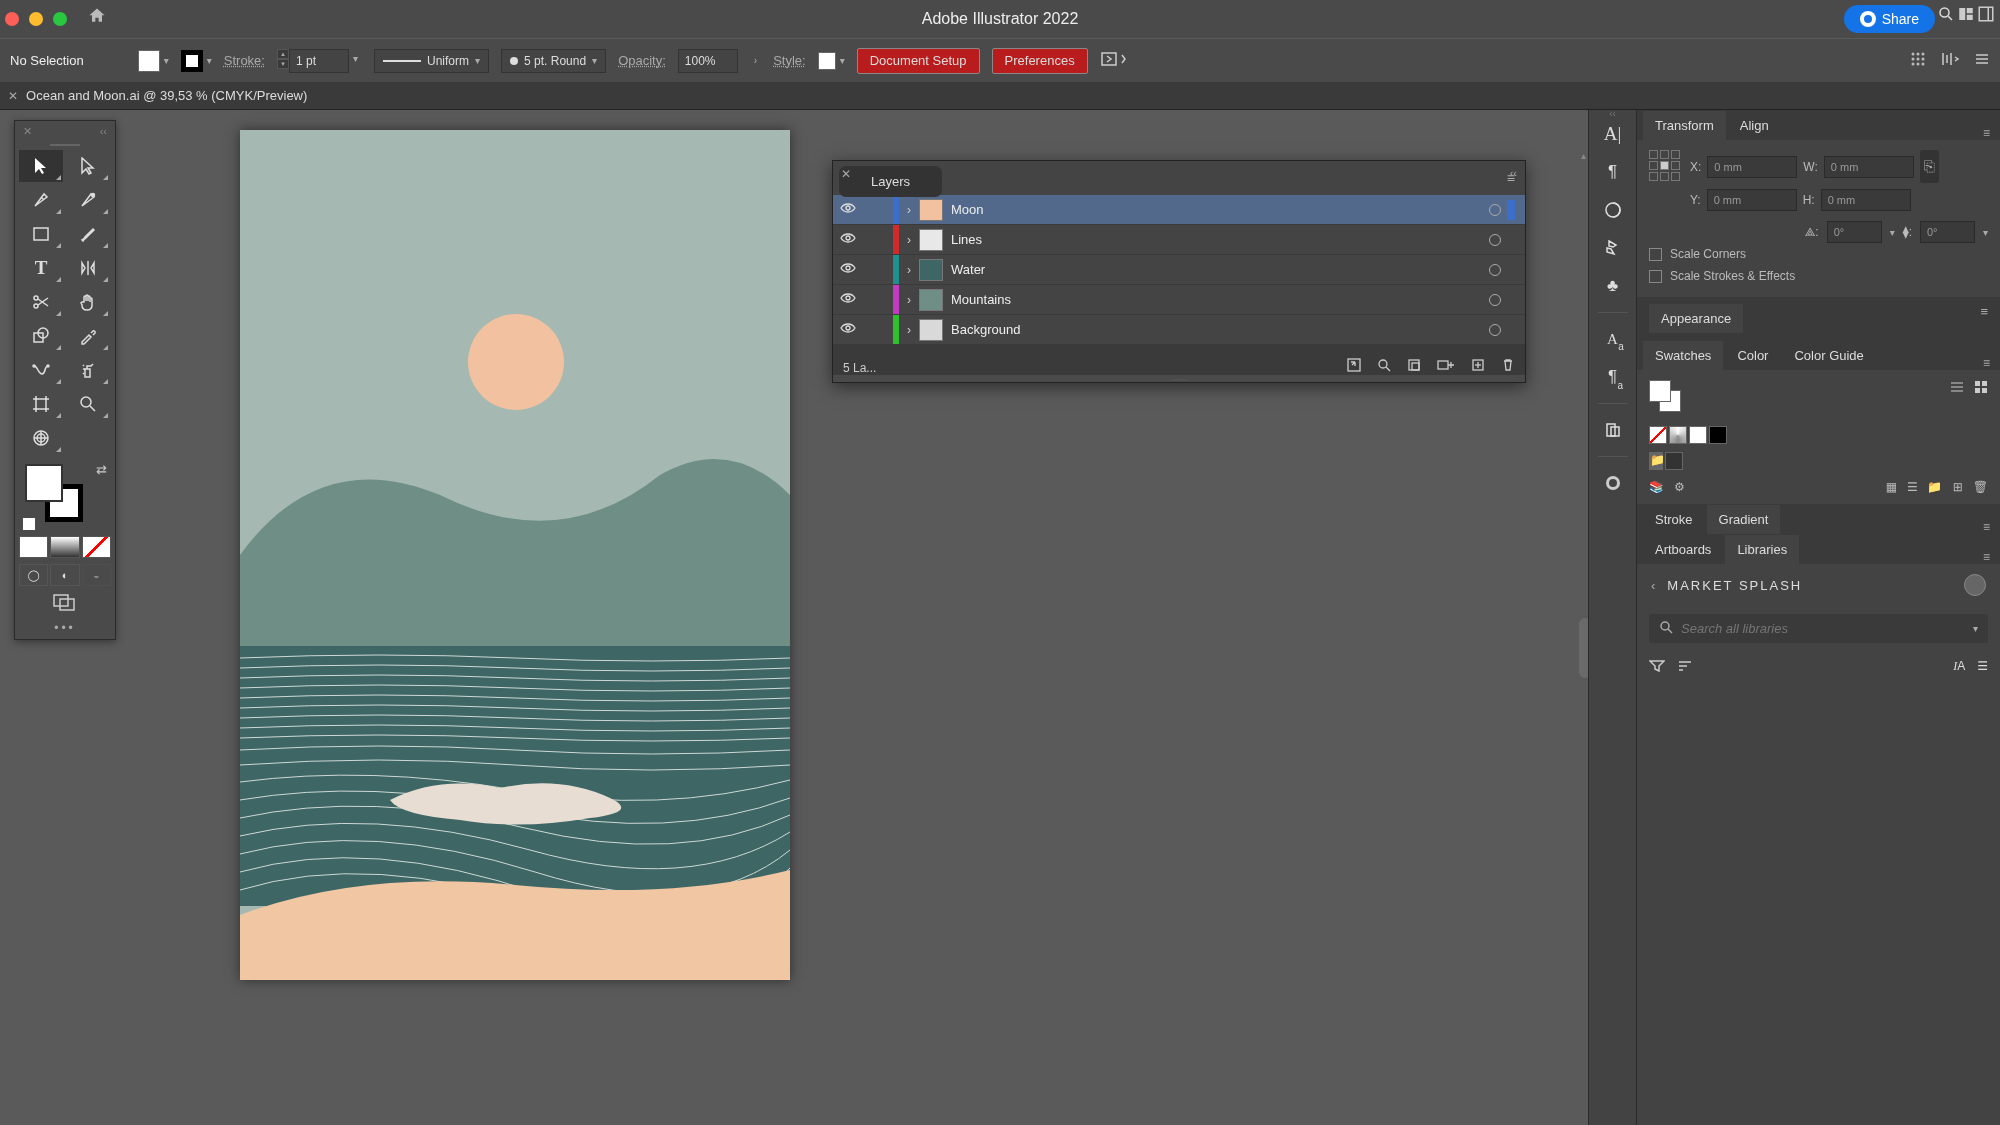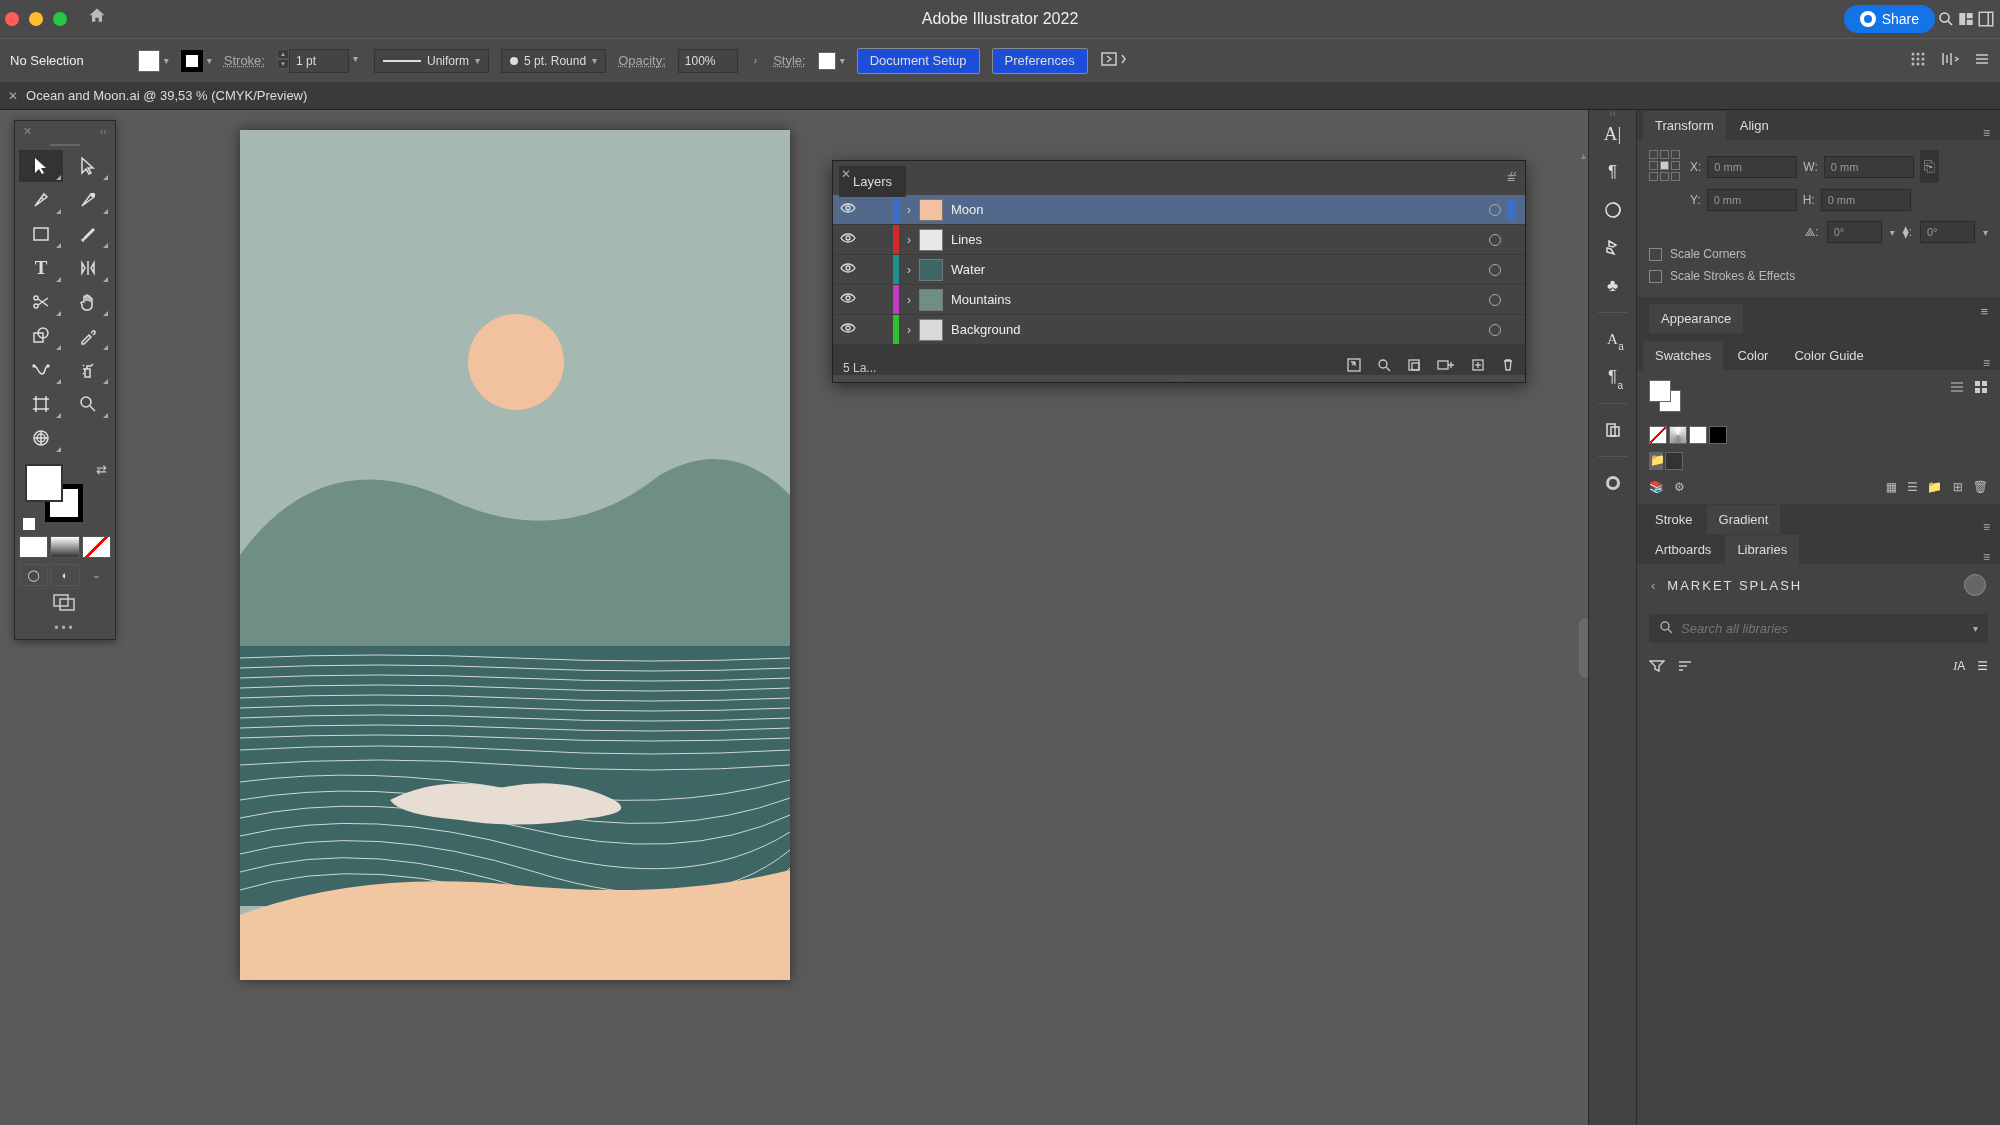--- a/index.html
+++ b/index.html
@@ -5,40 +5,40 @@
 * { box-sizing: border-box; margin: 0; padding: 0; font-family: -apple-system, "Helvetica Neue", Arial, sans-serif; }
 body { background: #323232; color: #ddd; font-size: 12px; overflow: hidden; width: 2000px; height: 1125px; user-select: none; }
 
 
 .titlebar { height: 38px; background: #4a4a4a; display: flex; align-items: center; padding: 0 5px; position: relative; }
 .traffic { display: flex; gap: 10px; }
 .traffic span { width: 14px; height: 14px; border-radius: 50%; }
 .tr-red { background: #ff5f57; } .tr-yellow { background: #febc2e; } .tr-green { background: #28c840; }
 .home-icon { margin-left: 20px; color: #aaa; font-size: 22px; }
 .app-title { position: absolute; left: 50%; transform: translateX(-50%); color: #eee; font-size: 16px; }
-.titlebar-right { margin-left: auto; display: flex; align-items: flex-end; gap: 2px; }
+.titlebar-right { margin-left: auto; display: flex; align-items: flex-start; gap: 2px; }
 .share-btn { background: #1473e6; color: #fff; padding: 6px 16px; border-radius: 18px; display: flex; align-items: center; gap: 6px; font-size: 14px; }
 .share-btn .circle { width: 16px; height: 16px; background: #fff; border-radius: 50%; position: relative; }
 .share-btn .circle::after { content:''; position:absolute; left:4px; top:4px; width:8px; height:8px; background:#1473e6; border-radius:50%; }
 .search-icon, .arrange-icon, .mode-icon { color: #ccc; font-size: 18px; }
 
 
 .controlbar { height: 44px; background: #4a4a4a; border-top: 1px solid #5a5a5a; display: flex; align-items: center; padding: 0 10px; gap: 12px; }
 .ctrl-label { color: #aaa; font-size: 13px; text-decoration: underline dotted; }
 .swatch-btn { display:flex; align-items:center; gap:4px; }
 .swatch { width: 22px; height: 22px; border: 1px solid #666; }
 .white-sw { background: #fff; }
 .chev { color:#aaa; font-size:10px; }
 .num-input { background:#444; border:1px solid #333; color:#ddd; padding:3px 6px; width:60px; height:24px; font-size:12px; }
 .stepper { display:flex; flex-direction:column; }
 .stepper span { width:12px; height:10px; background:#3a3a3a; border:1px solid #555; font-size:7px; text-align:center; line-height:8px; color:#aaa; }
 .dropdown { background:#444; border:1px solid #333; color:#ddd; padding:3px 8px; height:24px; display:flex; align-items:center; gap:6px; }
 .stroke-line { width:38px; height:2px; background:#ddd; }
 .round-cap { width:8px; height:8px; border-radius:50%; background:#ddd; }
-.doc-btn { background:#1d4ed8; border:1px solid #888; color:#ddd; padding:4px 12px; border-radius:2px; height:26px; font-size:13px; }
+.doc-btn { background:#b91c1c; border:1px solid #888; color:#ddd; padding:4px 12px; border-radius:2px; height:26px; font-size:13px; }
 .ctrl-right { margin-left:auto; display:flex; gap:14px; align-items:center; }
 .iconbtn { color:#ccc; font-size:15px; }
 
 
 .tabbar { height: 28px; background: #3a3a3a; display:flex; align-items:center; padding:0 8px; font-size:13px; color:#ddd; border-bottom:1px solid #222; }
 .tabbar .close-x { margin-right:8px; color:#aaa; font-size:12px; }
 
 
 .main { position:relative; height: calc(1125px - 38px - 44px - 28px); display:flex; }
 .canvas-area { flex:1; background: #5a5a5a; position:relative; }
@@ -67,21 +67,21 @@
 .mountains { position:absolute; left:0; top:305px; width:100%; height:220px; }
 .mtn-path { fill:#6f8f86; }
 .water-block { position:absolute; left:0; top:516px; width:100%; height:260px; background:#3d6664; }
 .wave-lines { position:absolute; left:0; top:520px; width:100%; height:260px; }
 
 
 .layers-panel { position:absolute; left:832px; top:50px; width:694px; background:#444; border:1px solid #222; box-shadow:0 4px 16px rgba(0,0,0,0.5); }
 .panel-header { height:34px; display:flex; align-items:center; position:relative; }
 .panel-header .close-x { position:absolute; left:8px; top:6px; color:#aaa; font-size:12px; }
 .panel-header .collapse-chev { position:absolute; right:8px; top:6px; color:#aaa; font-size:11px; }
-.panel-tab { background:#333; padding:8px 14px; margin-left:6px; margin-top:6px; font-size:13px; }
+.panel-tab { background:#333; padding:8px 32px; margin-left:6px; margin-top:6px; font-size:13px;border-radius:7px; }
 .panel-menu { margin-left:auto; margin-right:10px; color:#aaa; font-size:14px; }
 .layer-row { height:30px; display:flex; align-items:center; border-bottom:1px solid #3a3a3a; padding-right:10px; }
 .layer-row.selected { background:#52698c; }
 .eye-col { width:30px; text-align:center; color:#ccc; font-size:13px; }
 .lock-col { width:30px; }
 .color-strip { width:6px; height:100%; }
 .expand-chev { width:20px; color:#ccc; font-size:12px; text-align:center; }
 .layer-thumb { width:24px; height:22px; border:1px solid #777; margin-right:8px; }
 .layer-name { flex:1; color:#eee; font-size:13px; }
 .target-circle { width:12px; height:12px; border:1px solid #aaa; border-radius:50%; }

